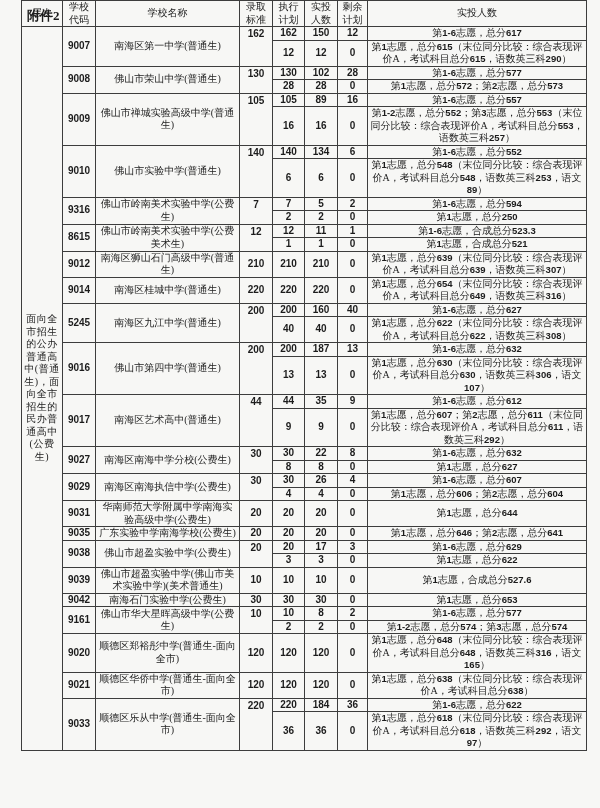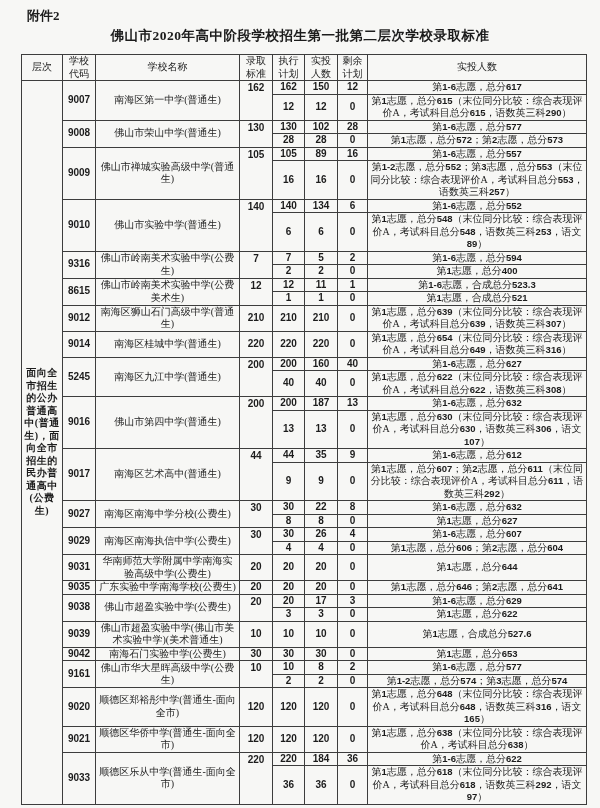--- a/index.html
+++ b/index.html
@@ -24,42 +24,41 @@
   table.admission td{
     border:1px solid #3d3d3d;
     padding:0 2px;
     text-align:center;vertical-align:middle;
     font-size:10px;line-height:12.5px;
     overflow:hidden;
   }
   thead th{font-weight:normal;padding:3px 1px;}
   td.level-cell{
     font-size:10px;line-height:13px;letter-spacing:.5px;
-    padding:2px 3px;vertical-align:middle;font-weight:bold;
+    padding:2px 3px;vertical-align:middle;
   }
   td.name-cell{font-size:10px;line-height:12px;padding:1px 2px;}
   td.num-cell{
     font-family:"Liberation Sans","DejaVu Sans",sans-serif;
     font-weight:bold;font-size:10px;
   }
   td.num-cell.top{vertical-align:top;padding-top:1px;}
   td.standard-cell{
     text-align:left;font-size:10px;line-height:12.3px;padding:1px 3px;
   }
   .num{
     font-family:"Liberation Sans","DejaVu Sans",sans-serif;
     font-weight:bold;font-size:9.5px;
   }
 </style>
 </head>
 <body>
 
 <div class="page">
   <div class="attachment">附件2</div>
-  <div class="title">佛山市2020年高中阶段学校招生第一批第二层次学校录取标准</div>
 
   <table class="admission">
     <colgroup>
       <col style="width:41px">
         <col style="width:33px">
         <col style="width:144px">
       <col style="width:33px">
         <col style="width:32px">
         <col style="width:33px">
       <col style="width:30px">
@@ -145,21 +144,21 @@
           <td class="num-cell top" rowspan="2">7</td>
           <td class="num-cell">7</td>
           <td class="num-cell">5</td>
           <td class="num-cell">2</td>
           <td class="standard-cell">第<span class="num">1-6</span>志愿，总分<span class="num">594</span></td>
         </tr>
         <tr>
           <td class="num-cell">2</td>
           <td class="num-cell">2</td>
           <td class="num-cell">0</td>
-          <td class="standard-cell">第<span class="num">1</span>志愿，总分<span class="num">400</span></td>
+          <td class="standard-cell">第<span class="num">1</span>志愿，总分<span class="num">250</span></td>
         </tr>
         <tr>
           <td class="num-cell" rowspan="2">8615</td>
           <td class="name-cell" rowspan="2">佛山市岭南美术实验中学(公费美术生)</td>
           <td class="num-cell top" rowspan="2">12</td>
           <td class="num-cell">12</td>
           <td class="num-cell">11</td>
           <td class="num-cell">1</td>
           <td class="standard-cell">第<span class="num">1-6</span>志愿，合成总分<span class="num">523.3</span></td>
         </tr>

